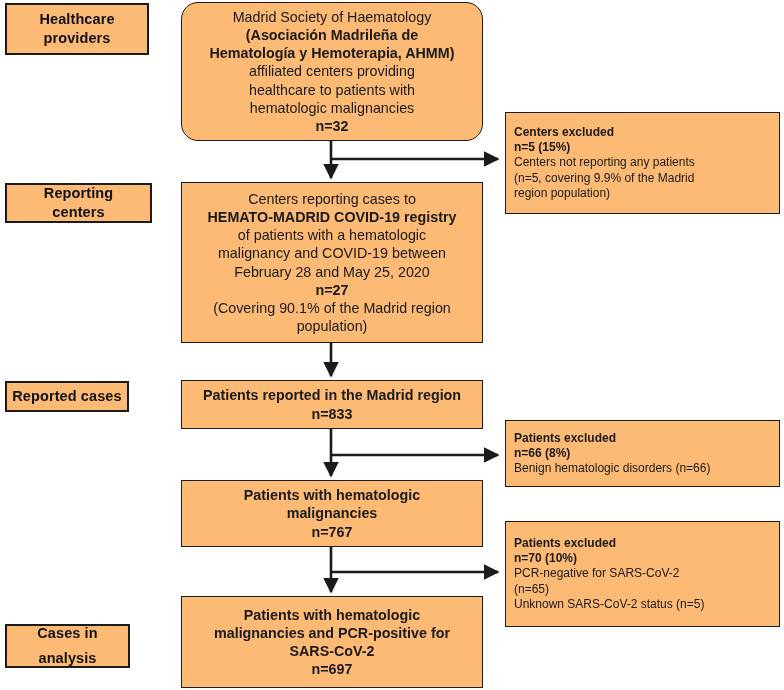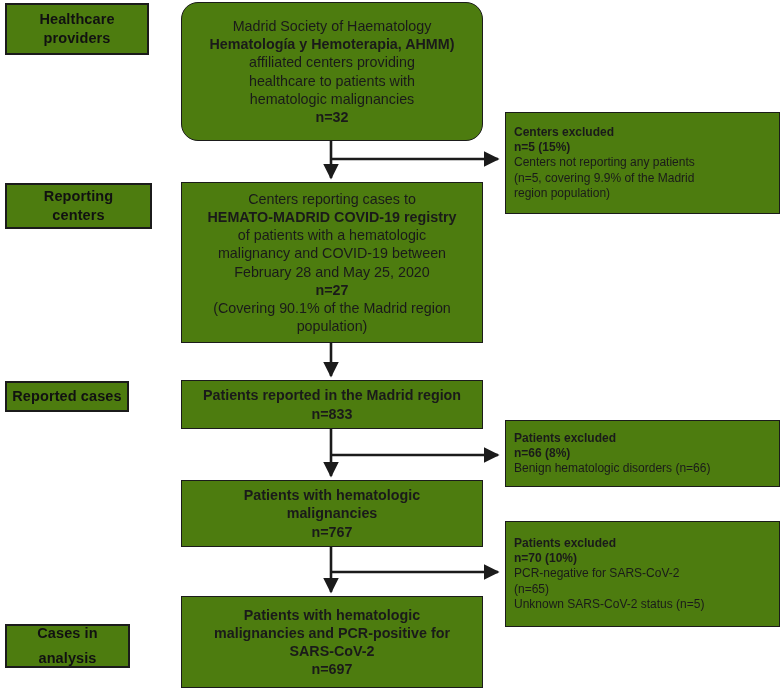--- a/index.html
+++ b/index.html
@@ -15,21 +15,21 @@
     position: relative;
     width: 784px;
     height: 690px;
     background: #ffffff;
     overflow: hidden;
   }
   
   .box {
     position: absolute;
     box-sizing: border-box;
-    background: #4d7c0f;
+    background: #fdba74;
     border: 1.6px solid #1b1b1b;
     display: flex;
     flex-direction: column;
     justify-content: center;
     z-index: 3;
   }
   .stage-label {
     border-width: 2.4px;
     align-items: center;
   }
@@ -103,36 +103,37 @@
 
       <path d="M 331 572 L 498 572" marker-end="url(#arrow)"></path>
     </g>
   </svg>
 
   <div class="box stage-label" style="left:5px;  top:3px;   width:144px; height:52px;">
     <div class="line">Healthcare</div>
     <div class="line">providers</div>
   </div>
 
-  <div class="box stage-label" style="left:5px;  top:183px; width:147px; height:46px;">
+  <div class="box stage-label" style="left:5px;  top:183px; width:147px; height:40px;">
     <div class="line">Reporting</div>
     <div class="line">centers</div>
   </div>
 
   <div class="box stage-label" style="left:5px;  top:381px; width:124px; height:31px;">
     <div class="line">Reported cases</div>
   </div>
 
   <div class="box stage-label" style="left:5px;  top:624px; width:125px; height:44px;gap:6px;">
     <div class="line">Cases in</div>
     <div class="line">analysis</div>
   </div>
 
   <div class="box main-box" style="left:181px; top:2px; width:302px; height:139px;border-radius:17px;">
     <div class="line">Madrid Society of Haematology</div>
+    <div class="line b">(Asociación Madrileña de</div>
     <div class="line b">Hematología y Hemoterapia, AHMM)</div>
     <div class="line">affiliated centers providing</div>
     <div class="line">healthcare to patients with</div>
     <div class="line">hematologic malignancies</div>
     <div class="line b">n=32</div>
   </div>
 
   <div class="box main-box" style="left:181px; top:182px; width:302px; height:161px;">
     <div class="line">Centers reporting cases to</div>
     <div class="line b">HEMATO-MADRID  COVID-19 registry</div>

